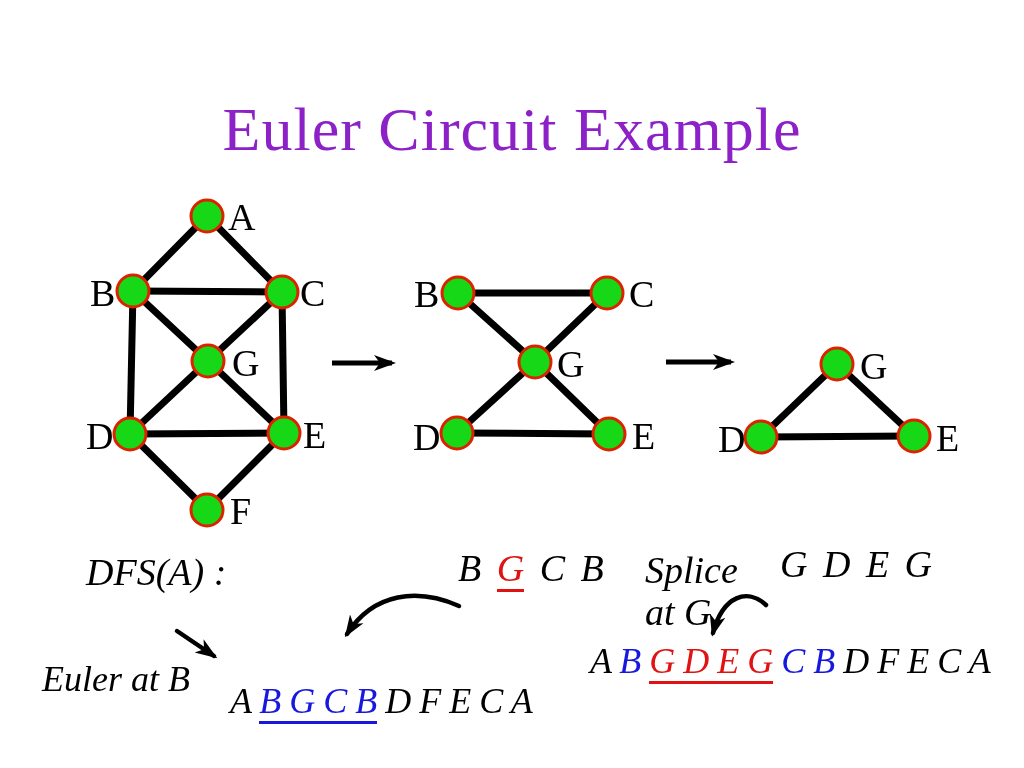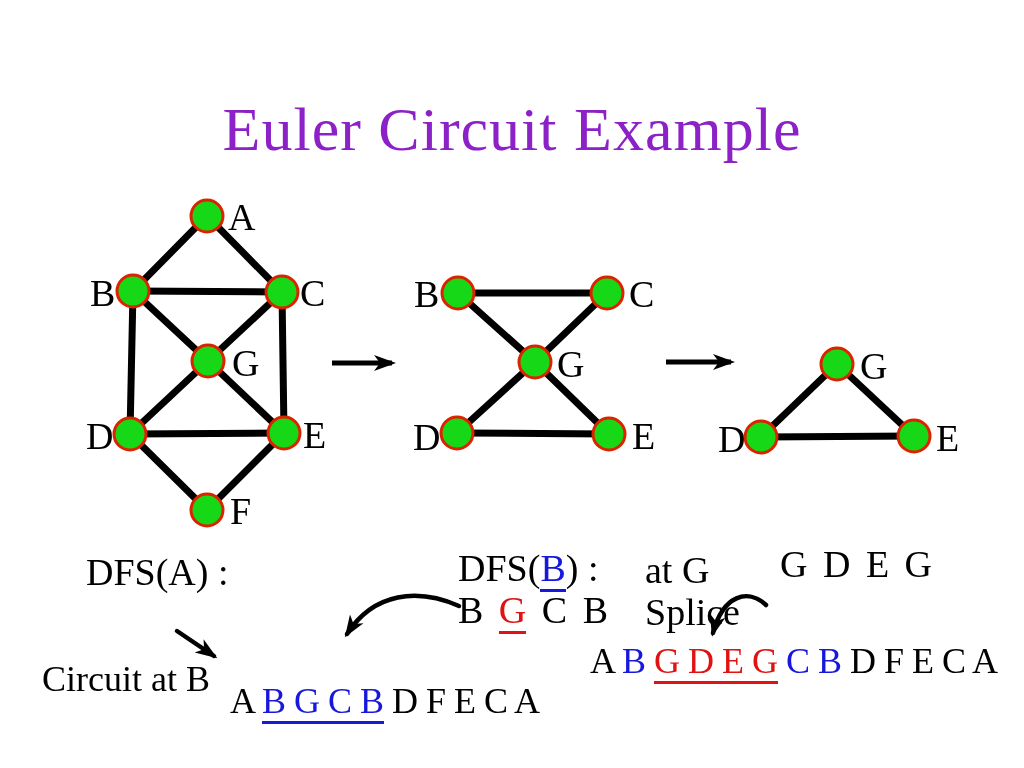--- a/index.html
+++ b/index.html
@@ -13,21 +13,21 @@
   #title{
     left:0;right:0;top:94px;text-align:center;
     font-size:62px;color:var(--title);letter-spacing:1px;font-family:Liberation Serif, serif;
   }
   #diagram{position:absolute;left:0;top:0;}
   .edge{stroke:var(--edge);stroke-width:7;stroke-linecap:round;}
   .node{fill:var(--node-fill);stroke:var(--node-border);stroke-width:3;}
   .nlabel{font-family:"Liberation Serif",serif;font-size:38px;fill:#000;}
   .flow{stroke:#000;stroke-width:5;}
   .curve{fill:none;stroke:#000;stroke-width:4.5;stroke-linecap:round;}
-  .tb{font-size:38px;line-height:42px;color:#000;}
+  .tb{font-size:38px;line-height:42px;color:#000;font-style:italic;}
   .seq{word-spacing:6px;}
   .bottom{font-size:36px;line-height:42px;}
   .bseq{word-spacing:-1px;margin-top:24px;}
   .tok{color:#000;}
   .blue{color:var(--blue);}
   .red{color:var(--red);}
   .u{border-bottom:3px solid currentColor;}
 </style>
 </head>
 <body style="--title: #8C21C8; --blue: #1717DD; --red: #E01212; --edge: #000000; --node-fill: #16D816; --node-border: #DD2200;">
@@ -102,30 +102,29 @@
     <path d="M177,631 L214,656" class="curve" marker-end="url(#ah)"></path>
     <path d="M459,606 C418,588 374,592 347,634" class="curve" marker-end="url(#ah)"></path>
     <path d="M766,605 C748,588 723,595 713,633" class="curve" marker-end="url(#ah)"></path>
   </svg>
 
 <div class="abs tb" style="left:86px;top:551px">
   <div>DFS(A) :</div>
 </div>
 
 <div class="abs tb" style="left:458px;top:547px">
-  <div><span class="tok">DFS(</span><span class="tok blue u">B</span><span class="tok">) :</span></div>
   <div class="seq"><span class="tok">B</span> <span class="tok red u">G</span> <span class="tok">C B</span></div>
 </div>
 
 <div class="abs tb" style="left:645px;top:549px">
+  <div>Splice</div>
   <div>at G</div>
-  <div>Splice</div>
 </div>
 
 <div class="abs tb" style="left:780px;top:543px">
   <div class="seq"><span class="tok">G D E G</span></div>
 </div>
 
-<div class="abs tb bottom" style="left:42px;top:658px">Circuit at B</div>
+<div class="abs tb bottom" style="left:42px;top:658px">Euler at B</div>
 
 <div class="abs tb bottom bseq" style="left:230px;top:656px"><span class="tok">A</span> <span class="tok blue u">B G C B</span> <span class="tok">D F E C A</span></div>
 
 <div class="abs tb bottom bseq" style="left:590px;top:616px"><span class="tok">A</span> <span class="tok blue">B</span> <span class="tok red u">G D E G</span> <span class="tok blue">C</span> <span class="tok blue">B</span> <span class="tok">D F E C A</span></div>
 
 </body></html>

